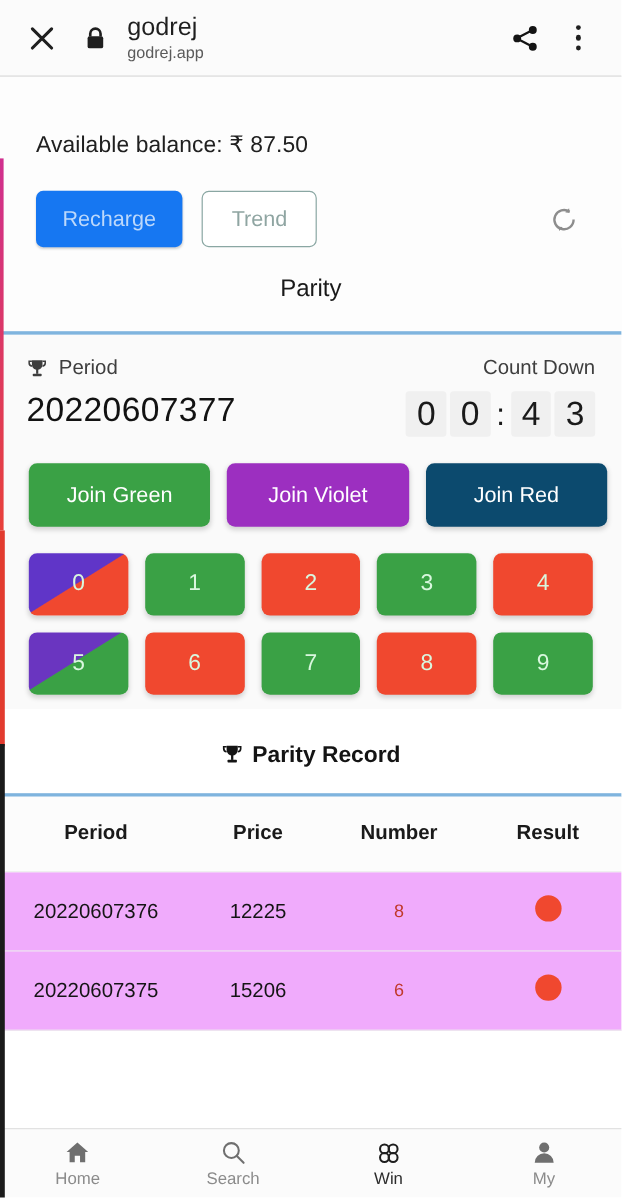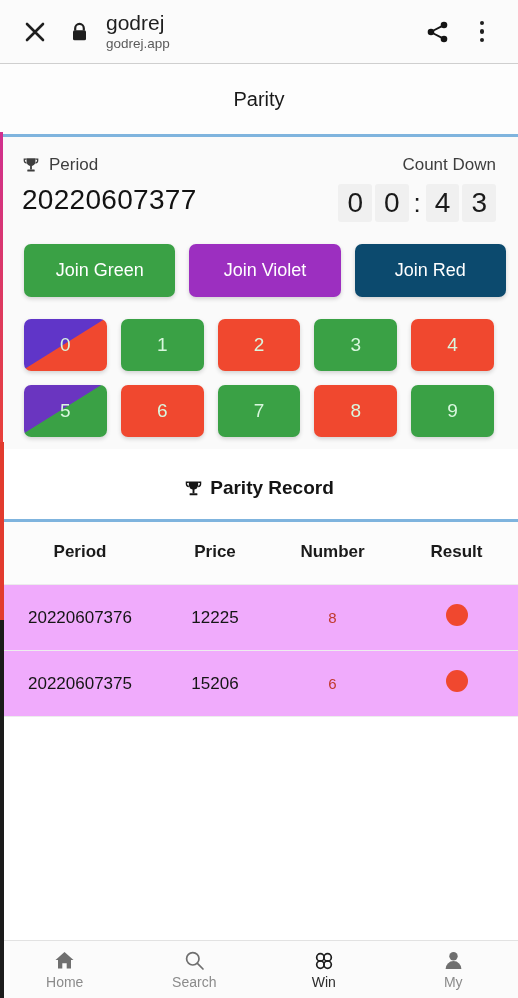--- a/index.html
+++ b/index.html
@@ -87,21 +87,21 @@
     display:flex; align-items:center; justify-content:center;
     box-shadow:0 2px 4px rgba(0,0,0,.16);
     overflow:hidden;
   }
   .num-tile .n { font-size:19px; color:#d9f7de; position:relative; z-index:2; }
   .num-tile.green  { background:#3aa145; }
   .num-tile.red    { background:#f0482f; }
   .num-tile.violet-red  { background:linear-gradient(148deg,#6035c8 0%,#6035c8 48%,#f0482f 49%,#f0482f 100%); }
   .num-tile.violet-green{ background:linear-gradient(148deg,#6a35c0 0%,#6a35c0 46%,#3aa145 47%,#3aa145 100%); }
 
-  .record-head { display:flex; align-items:center; justify-content:center; gap:7px; padding:28px 0 20px 0; background:#ffffff; }
+  .record-head { display:flex; align-items:flex-start; justify-content:center; gap:7px; padding:28px 0 20px 0; background:#ffffff; }
   .record-head span { font-size:19px; font-weight:bold; color:#141414; }
 
   
   .table { background:#ffffff; }
   .thead { display:flex; padding:20px 0 22px 0; background:#fcfcfc; border-bottom:1px solid #ececec; }
   .thead div { font-size:17px; font-weight:bold; color:#1a1a1a; text-align:center; }
   .trow { display:flex; align-items:center; padding:19px 0; border-bottom:1px solid #ededed; background:#f0abfc; }
   .trow div { font-size:17px; text-align:center; }
   .c-period { flex:0 0 160px; }
   .c-price  { flex:0 0 110px; }
@@ -160,20 +160,34 @@
   </div>
 </div>
 
 <div class="page">
 
   <div class="edge-pink"></div>
   <div class="edge-red"></div>
   <div class="edge-dark"></div>
 
   <div class="balance-card">
+    <div class="bal-inner">
+      <div class="bal-text">Available balance: ₹ 87.50</div>
+      <div class="bal-row">
+        <button class="btn-recharge">Recharge</button>
+        <button class="btn-trend">Trend</button>
+        <div class="refresh-wrap">
+          <svg width="26" height="26" viewBox="0 0 26 26">
+            <path d="M21 13 a8 8 0 1 1 -3.4 -6.5" fill="none" stroke="#8d8d8d" stroke-width="2"></path>
+            <path d="M17.2 3.6 L17.8 7.3 L14.1 7.0 Z" fill="#8d8d8d"></path>
+            <path d="M9.0 22.6 L8.3 19.0 L12.0 19.2 Z" fill="#8d8d8d"></path>
+          </svg>
+        </div>
+      </div>
+    </div>
     <div class="parity-tab">
       <span>Parity</span>
     </div>
   </div>
   <div class="blue-rule"></div>
 
   <div class="game">
 
     <div class="period-row">
       <div class="period-left">

